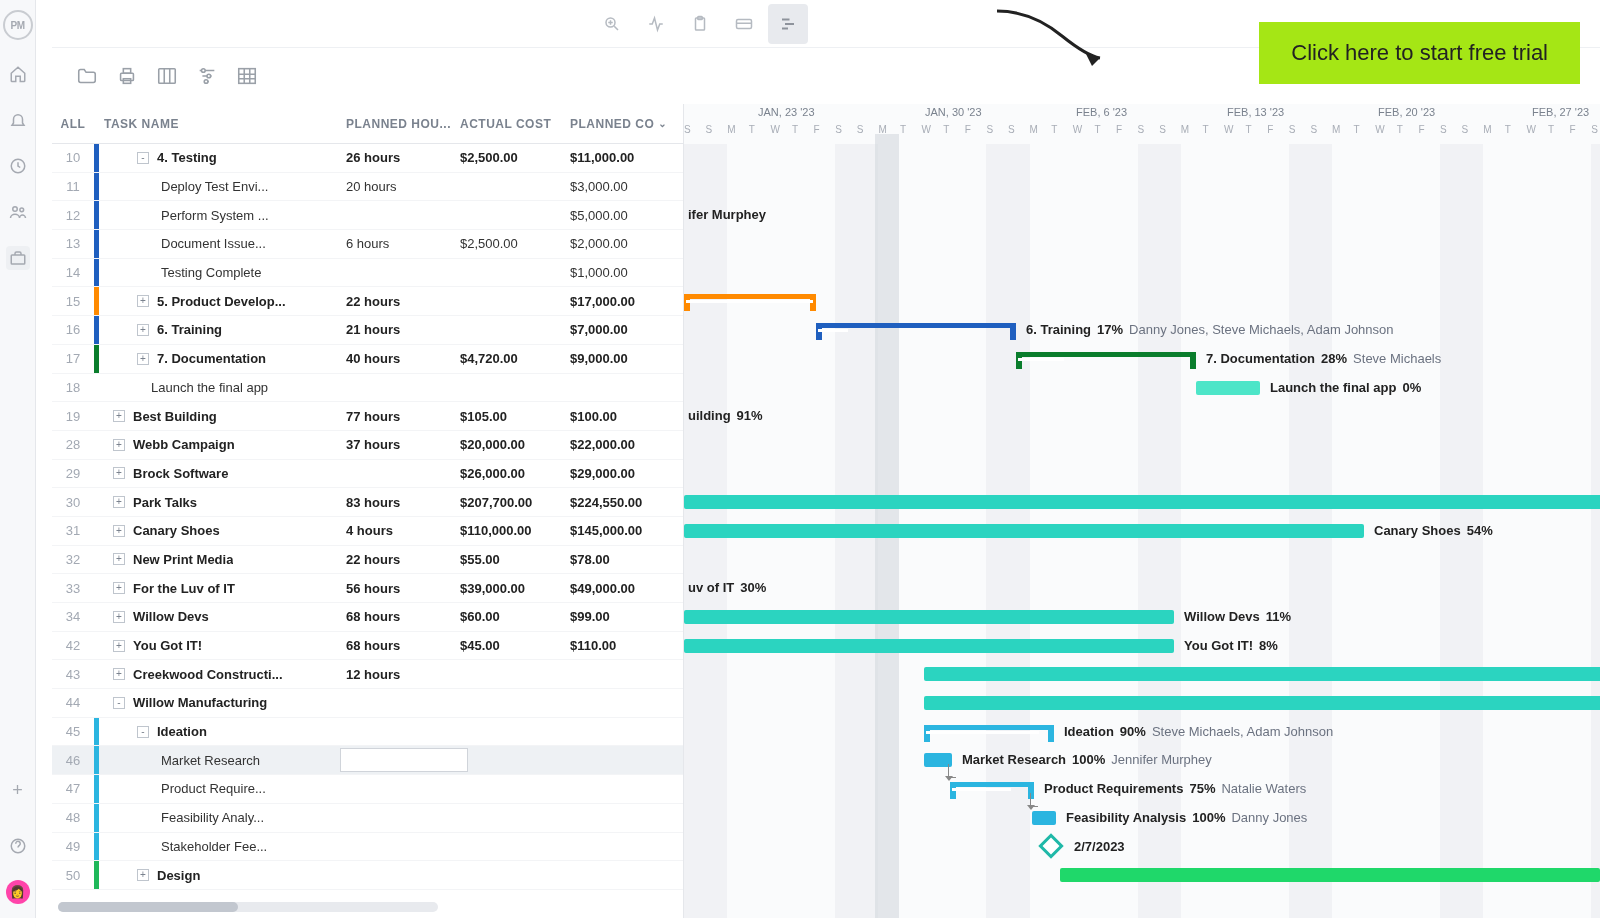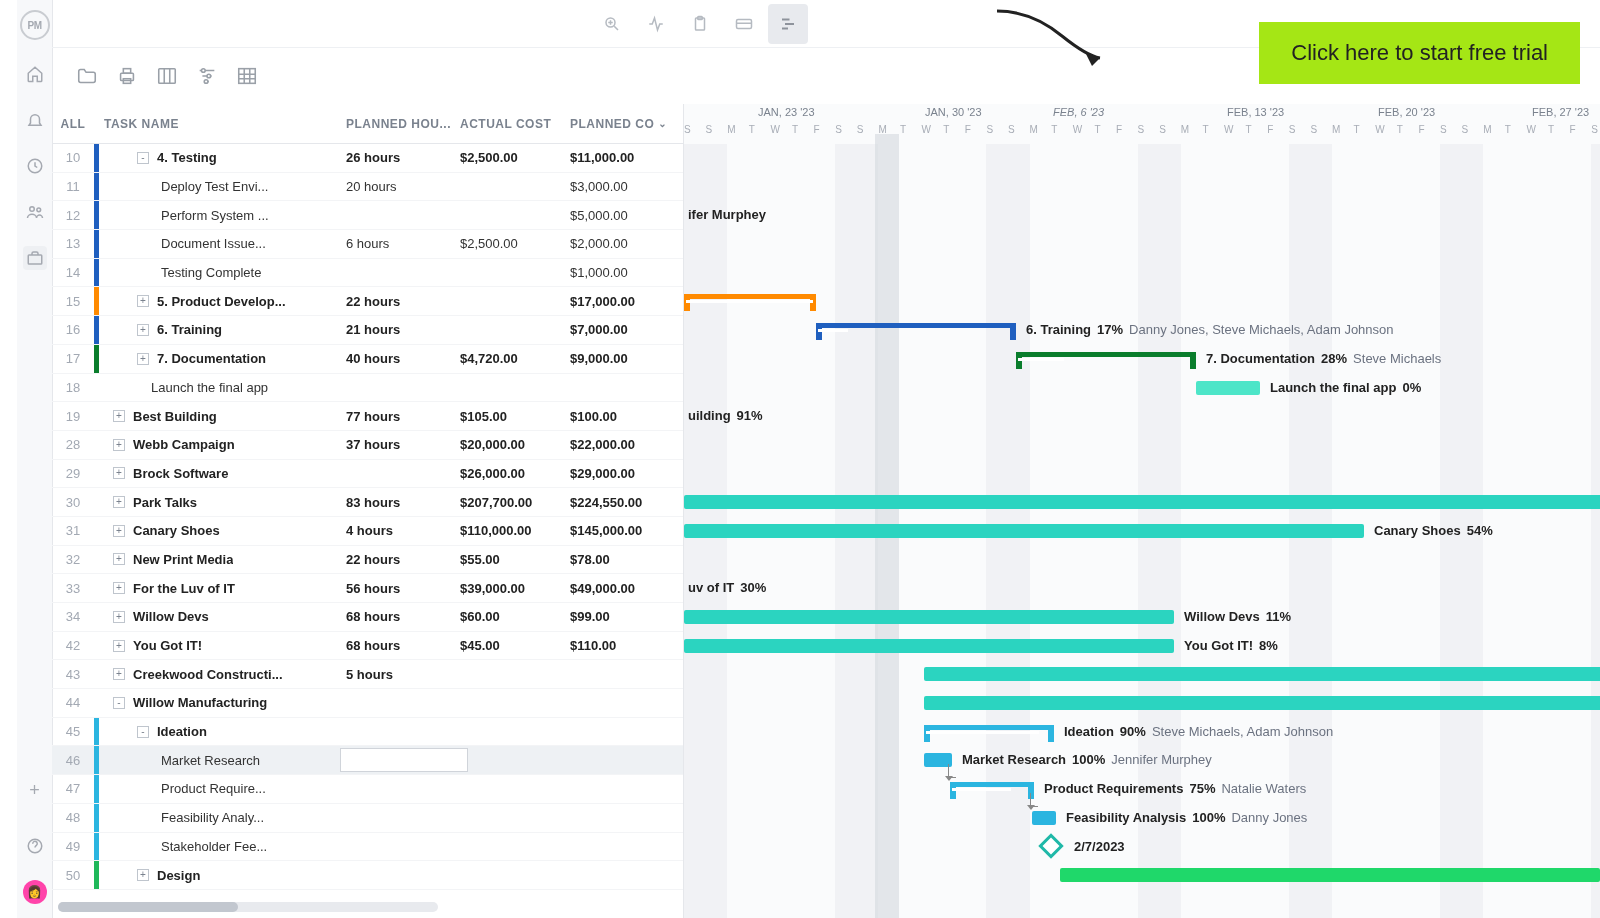--- a/index.html
+++ b/index.html
@@ -1,19 +1,19 @@
 <!DOCTYPE html>
 <html><head>
 <meta charset="utf-8">
 <style>
 * { box-sizing: border-box; margin: 0; padding: 0; }
 body { font-family: -apple-system, BlinkMacSystemFont, "Segoe UI", Arial, sans-serif; font-size: 13px; color: #333; overflow: hidden; width: 1600px; height: 918px; position: relative; background: #fff; }
 
 
-.rail { position: absolute; left: 17px; top: 0; width: 36px; height: 100%; background: #f7f8fa; border-right: 1px solid #e5e7eb; display: flex; flex-direction: column; align-items: center; padding-top: 10px; gap: 22px; }
+.rail { position: absolute; left: 0; top: 0; width: 36px; height: 100%; background: #f7f8fa; border-right: 1px solid #e5e7eb; display: flex; flex-direction: column; align-items: center; padding-top: 10px; gap: 22px; }
 .rail .logo { width: 30px; height: 30px; border: 2px solid #c9ccd1; border-radius: 50%; display:flex; align-items:center; justify-content:center; font-size:10px; font-weight:700; color:#a5a9b1; letter-spacing:-0.5px;}
 .rail .ricon { width: 24px; height: 24px; display:flex; align-items:center; justify-content:center; color:#a5a9b1; cursor:pointer; }
 .rail .ricon.active { background:#eef0f3; border-radius:4px;}
 .rail .spacer { flex:1; }
 .rail .avatar { width:24px; height:24px; border-radius:50%; background:#f4a; margin-bottom:14px; display:flex; align-items:center; justify-content:center; font-size:12px;}
 .rail .add { width:24px; height:24px; display:flex; align-items:center; justify-content:center; color:#a5a9b1; font-size:18px; cursor:pointer; margin-bottom:10px;}
 
 
 .toptool { position:absolute; left:52px; top:0; right:0; height:48px; border-bottom:1px solid #eef0f3; display:flex; align-items:center; }
 .tabbtns { position:absolute; left:540px; display:flex; gap:4px;}
@@ -395,21 +395,21 @@
         <div class="gcost bold">$45.00</div>
         <div class="gplan bold">$110.00</div>
       </div>
       <div class="grow">
         <div class="gnum">43</div>
         <div class="gstripe" style="background: transparent;"></div>
         <div class="gname" style="padding-left: 14px;">
           <span class="tgl">+</span>
           <span class="txt bold">Creekwood Constructi...</span>
         </div>
-        <div class="ghours bold">5 hours</div>
+        <div class="ghours bold">12 hours</div>
         <div class="gcost bold"></div>
         <div class="gplan bold"></div>
       </div>
       <div class="grow">
         <div class="gnum">44</div>
         <div class="gstripe" style="background: transparent;"></div>
         <div class="gname" style="padding-left: 14px;">
           <span class="tgl">-</span>
           <span class="txt bold">Willow Manufacturing</span>
         </div>
@@ -479,21 +479,21 @@
         <div class="ghours bold"></div>
         <div class="gcost bold"></div>
         <div class="gplan bold"></div>
       </div>
     </div>
 </div>
 
 <div class="gantt">
   <div class="ghdr" id="ganthdr">
       <div class="wkL" style="left: 74px;">JAN, 23 '23</div>
-      <div class="wkL" style="left: 369px; font-style: italic;">FEB, 6 '23</div>
+      <div class="wkL" style="left: 392px;">FEB, 6 '23</div>
       <div class="wkL" style="left: 543px;">FEB, 13 '23</div>
       <div class="wkL" style="left: 694px;">FEB, 20 '23</div>
       <div class="wkL" style="left: 848px;">FEB, 27 '23</div>
       <div class="wkL" style="left: 241px;">JAN, 30 '23</div>
       <div class="dayL" style="left: 0px;">S</div>
       <div class="dayL" style="left: 21.6px;">S</div>
       <div class="dayL" style="left: 43.2px;">M</div>
       <div class="dayL" style="left: 64.8px;">T</div>
       <div class="dayL" style="left: 86.4px;">W</div>
       <div class="dayL" style="left: 108px;">T</div>

